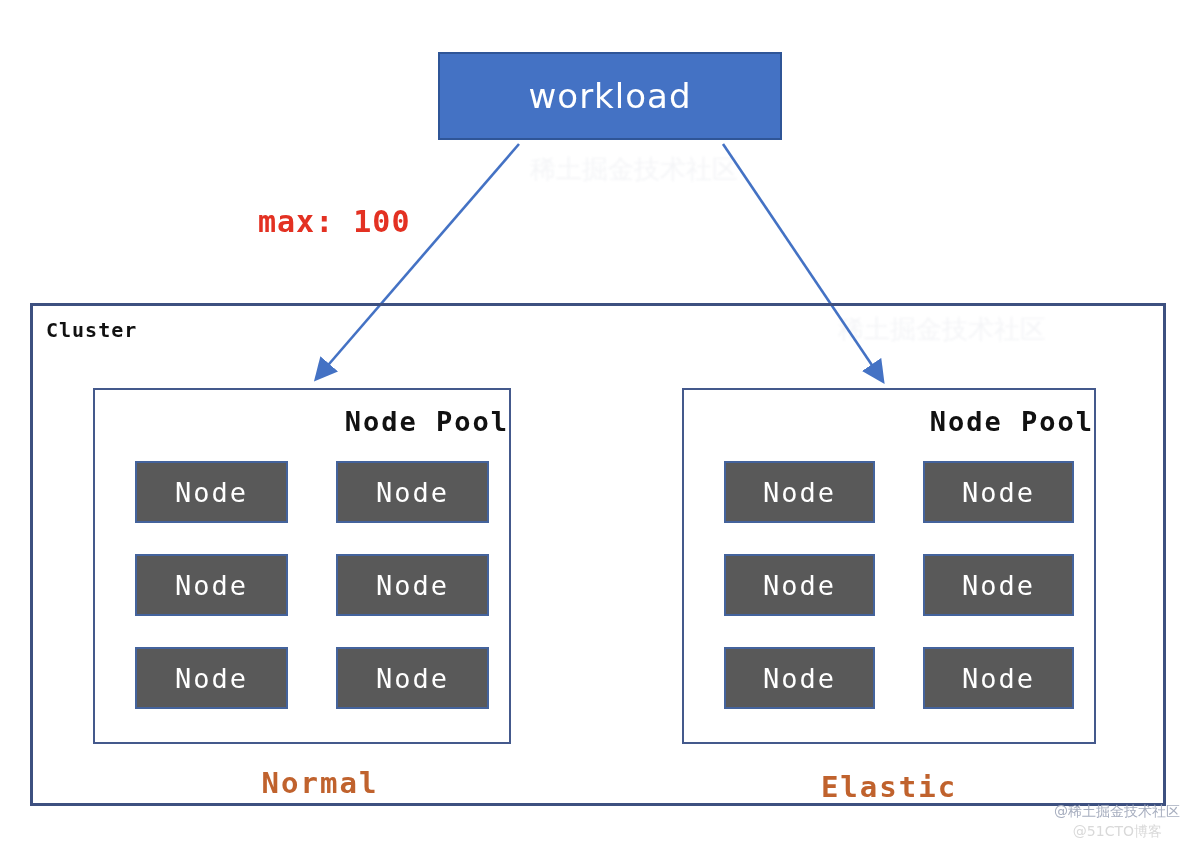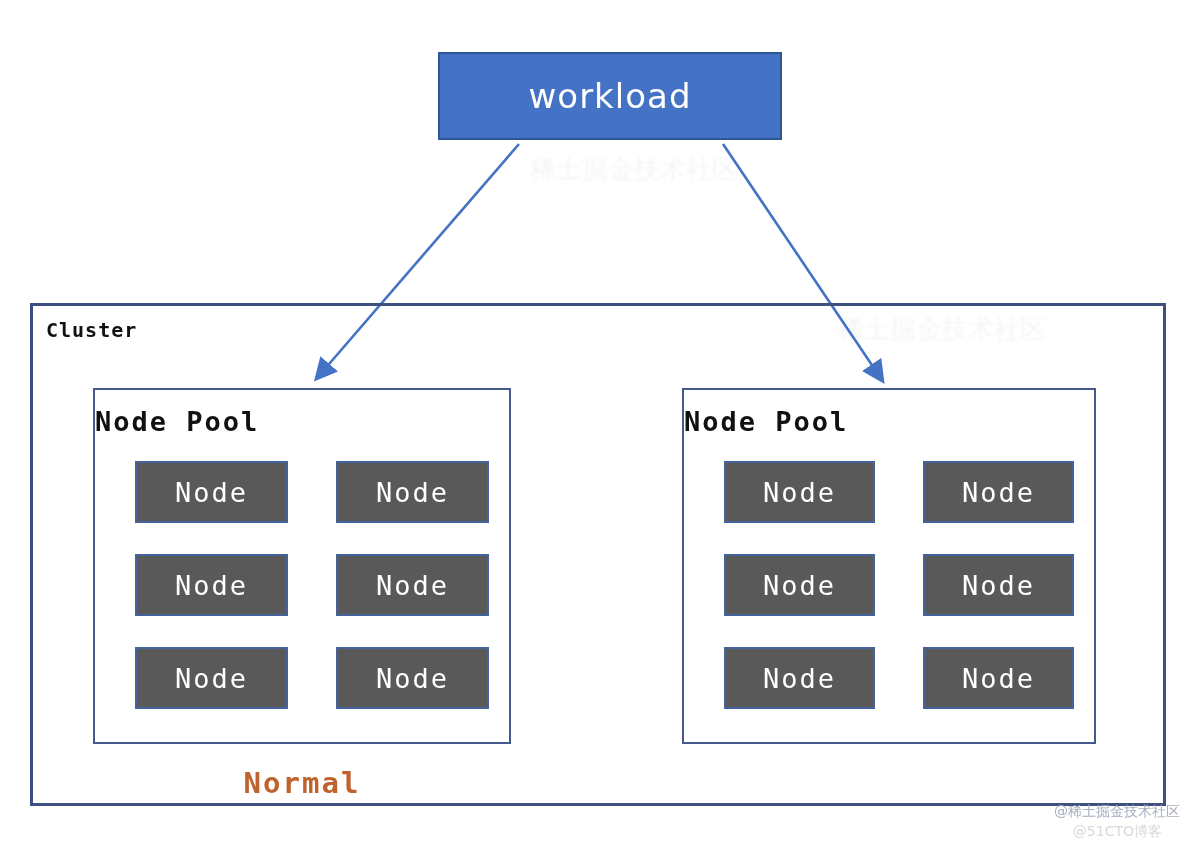--- a/index.html
+++ b/index.html
@@ -49,21 +49,21 @@
 
   
   .pool{
     border:2.5px solid var(--pool_border,#44598C);
     box-sizing:border-box;
     display:flex;flex-direction:column;
   }
   .pool.leftpool{left:93px;top:388px;width:418px;height:356px;}
   .pool.rightpool{left:682px;top:388px;width:414px;height:356px;}
   .pool-title{
-    text-align:left;
+    text-align:right;
     margin-top:16px;
     color:var(--text_dark,#111111);
     font-size:27px;font-weight:bold;letter-spacing:2px;
   }
   .node-grid{
     display:grid;
     grid-template-columns:1fr 1fr;
     column-gap:48px;row-gap:31px;
     padding:24px 20px 0 40px;
   }
@@ -75,21 +75,21 @@
     display:flex;align-items:center;justify-content:center;
     color:#ffffff;font-size:27px;letter-spacing:2px;
   }
 
   
   .caption{
     color:var(--caption_orange,#C0622D);
     font-weight:bold;font-size:29px;letter-spacing:2px;
     text-align:center;white-space:nowrap;
   }
-  .caption.leftcap{left:93px;top:766px;width:418px;}
+  .caption.leftcap{left:111px;top:766px;width:418px;}
   .caption.rightcap{left:682px;top:770px;width:414px;}
 
   
   .ghost{
     color:#6b7694;opacity:0.07;filter:blur(1px);
     font-size:26px;white-space:nowrap;
     font-family:"DejaVu Sans","Liberation Sans",sans-serif;
   }
   .ghost.g1{left:530px;top:152px;}
   .ghost.g2{left:838px;top:312px;}
@@ -123,20 +123,21 @@
       </marker>
     </defs>
     <line x1="519" y1="144" x2="317" y2="378" stroke="var(--accent,#4472C4)" stroke-width="2.6" marker-end="url(#arrowhead)"></line>
     <line x1="723" y1="144" x2="882" y2="380" stroke="var(--accent,#4472C4)" stroke-width="2.6" marker-end="url(#arrowhead)"></line>
   </svg>
 
   <div class="abs workload">
     <span>workload</span>
   </div>
 
+  <div class="abs edge-label left">max: 100</div>
 
   <div class="abs cluster"></div>
   <div class="abs cluster-title">Cluster</div>
 
   <div class="abs pool leftpool">
     <div class="pool-title">Node Pool</div>
     <div class="node-grid">
       <div class="node">Node</div>
       <div class="node">Node</div>
       <div class="node">Node</div>
@@ -152,17 +153,18 @@
       <div class="node">Node</div>
       <div class="node">Node</div>
       <div class="node">Node</div>
       <div class="node">Node</div>
       <div class="node">Node</div>
       <div class="node">Node</div>
     </div>
   </div>
 
   <div class="abs caption leftcap">Normal</div>
+  <div class="abs caption rightcap">Elastic</div>
 
   <div class="abs wm1">@稀土掘金技术社区</div>
   <div class="abs wm2">@51CTO博客</div>
 
 </div>
 
 </body></html>

